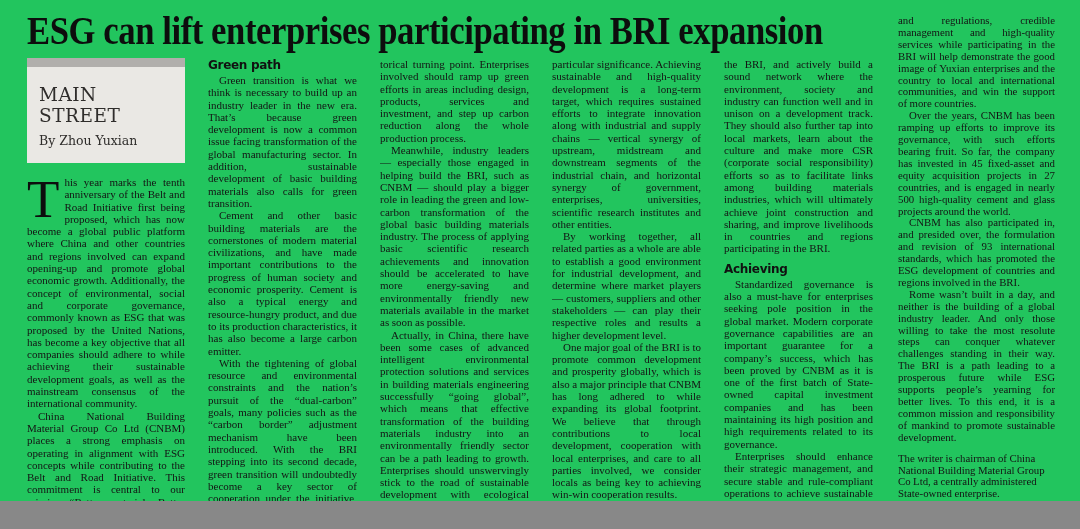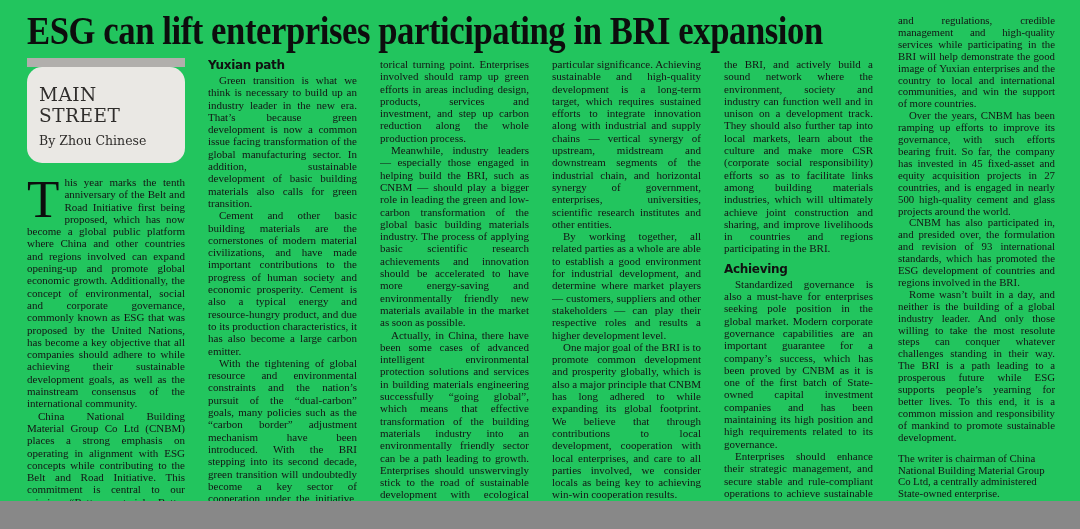--- a/index.html
+++ b/index.html
@@ -33,21 +33,21 @@
     text-indent:11px; hyphens:none; word-spacing:-0.2px;
   }
   .para.no-indent { text-indent:0; }
   .section-heading {
     font-family:"DejaVu Sans", sans-serif; font-weight:bold;
     font-size:12px; line-height:14px; letter-spacing:-0.3px;
     margin:7px 0 2px 0; color:#111;
   }
   .kicker-box { width:158px; margin-bottom:13px; }
   .kicker-top-bar { height:9px; background:#b1afac; }
-  .kicker-body { background:#eae8e4; padding:17px 12px 15px 12px;border-radius:15px; }
+  .kicker-body { background:#eae8e4; padding:17px 12px 15px 12px; }
   .kicker-title {
     font-family:"DejaVu Serif", serif; font-size:18.5px; letter-spacing:0.5px;
     color:#2f2d2b; font-weight:500;
   }
   .kicker-byline {
     font-family:"DejaVu Serif", serif; font-size:12.5px; margin-top:7px;
     color:#2f2d2b;
   }
   .dropcap {
     float:left; font-size:53px; line-height:43px; padding:2px 5px 0 0;
@@ -65,29 +65,29 @@
     <div class="main-area">
       <h1 class="headline">ESG can lift enterprises participating in BRI expansion</h1>
 
       <div class="columns">
 
         <div class="col col-1">
           <div class="kicker-box">
             <div class="kicker-top-bar"></div>
             <div class="kicker-body">
               <div class="kicker-title">MAIN STREET</div>
-              <div class="kicker-byline">By Zhou Chinese</div>
+              <div class="kicker-byline">By Zhou Yuxian</div>
             </div>
           </div>
           <p class="para no-indent"><span class="dropcap">T</span><span>his year marks the tenth anniversary of the Belt and Road Initiative first being proposed, which has now become a global public platform where China and other countries and regions involved can expand opening-up and promote global economic growth. Additionally, the concept of environmental, social and corporate governance, commonly known as ESG that was proposed by the United Nations, has become a key objective that all companies should adhere to while achieving their sustainable development goals, as well as the mainstream consensus of the international community.</span></p>
           <p class="para">China National Building Material Group Co Ltd (CNBM) places a strong emphasis on operating in alignment with ESG concepts while contributing to the Belt and Road Initiative. This commitment is central to our mission “Better materials Better world” and our agenda as we strive to establish ourselves as a leading enterprise in our sector.</p>
         </div>
 
         <div class="col col-2">
-          <h2 class="section-heading" style="margin-top:0;">Yuxian path</h2>
+          <h2 class="section-heading" style="margin-top:0;">Green path</h2>
           <p class="para">Green transition is what we think is necessary to build up an industry leader in the new era. That’s because green development is now a common issue facing transformation of the global manufacturing sector. In addition, sustainable development of basic building materials also calls for green transition.</p>
           <p class="para">Cement and other basic building materials are the cornerstones of modern material civilizations, and have made important contributions to the progress of human society and economic prosperity. Cement is also a typical energy and resource-hungry product, and due to its production characteristics, it has also become a large carbon emitter.</p>
           <p class="para">With the tightening of global resource and environmental constraints and the nation’s pursuit of the “dual-carbon” goals, many policies such as the “carbon border” adjustment mechanism have been introduced. With the BRI stepping into its second decade, green transition will undoubtedly become a key sector of cooperation under the initiative, as well as a key path to implement low-carbon emissions, environmental protection and an effective response to climate change.</p>
 
         </div>
 
         <div class="col col-3">
           <p class="para no-indent">torical turning point. Enterprises involved should ramp up green efforts in areas including design, products, services and investment, and step up carbon reduction along the whole production process.</p>
           <p class="para">Meanwhile, industry leaders — especially those engaged in helping build the BRI, such as CNBM — should play a bigger role in leading the green and low-carbon transformation of the global basic building materials industry. The process of applying basic scientific research achievements and innovation should be accelerated to have more energy-saving and environmentally friendly new materials available in the market as soon as possible.</p>
           <p class="para">Actually, in China, there have been some cases of advanced intelligent environmental protection solutions and services in building materials engineering successfully “going global”, which means that effective transformation of the building materials industry into an environmentally friendly sector can be a path leading to growth. Enterprises should unswervingly stick to the road of sustainable development with ecological concerns being prioritized.</p>

